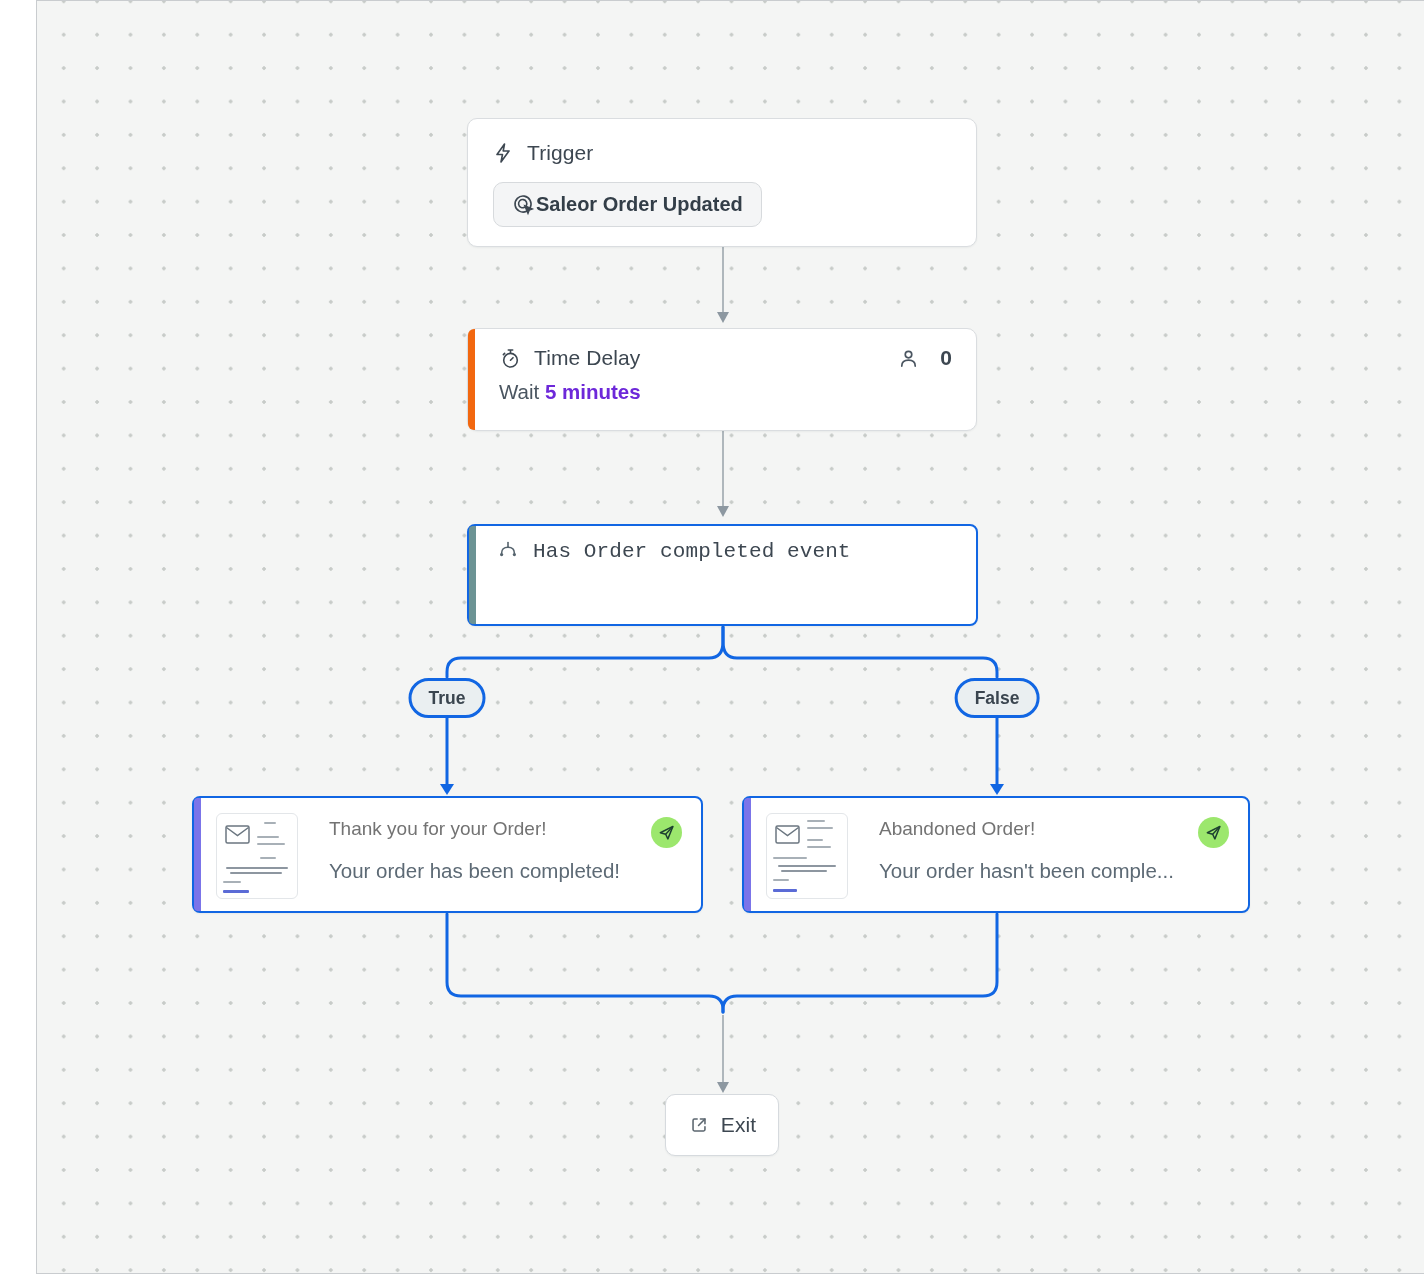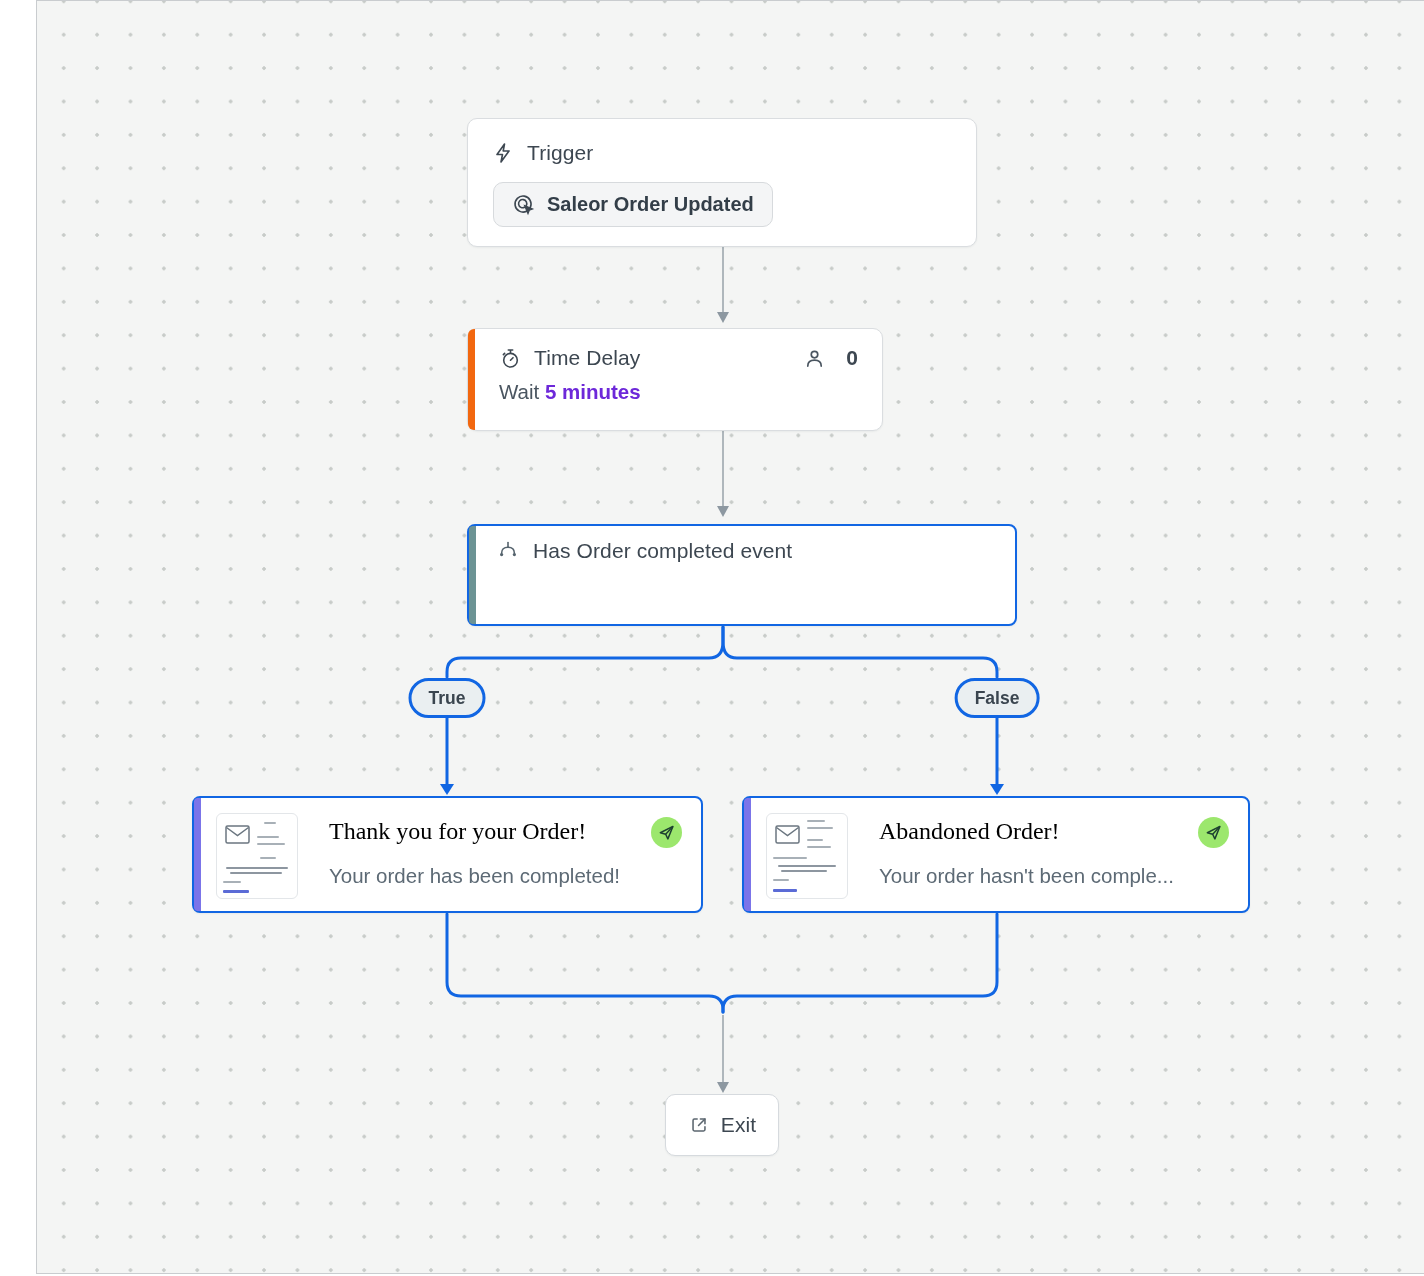--- a/index.html
+++ b/index.html
@@ -33,36 +33,36 @@
   .blue-card .stripe{border-radius:4px 0 0 4px;}
 
   .row{display:flex;align-items:center;}
   .title{font-size:21px;font-weight:500;color:#3d4751;letter-spacing:.1px;}
   .icon{display:inline-flex;align-items:center;justify-content:center;flex:none;}
 
   
   .trigger-node{left:430px;top:117px;width:510px;height:129px;}
   .trigger-node .head{padding:22px 0 0 24px;gap:13px;}
   .trig-btn{
-    display:inline-flex;align-items:center;gap:11px;
+    display:inline-flex;align-items:center;
     margin:17px 0 0 25px;height:45px;padding:0 18px;
     background:#f4f5f6;border:1.3px solid #d7dadd;border-radius:10px;
     font-family:inherit;font-size:20px;font-weight:700;color:#333e48;cursor:pointer;
   }
 
   
-  .delay-node{left:430px;top:327px;width:416px;height:103px;}
+  .delay-node{left:430px;top:327px;width:510px;height:103px;}
   .delay-node .head{padding:17px 24px 0 31px;gap:12px;}
   .delay-node .spacer{flex:1;}
   .count{font-size:21px;font-weight:700;color:#3d4751;margin-left:9px;}
   .wait-line{padding:10px 0 0 31px;font-size:20.5px;color:#4a5560;}
   .wait-line b{color:#6d28d9;font-weight:700;}
 
   
-  .branch-node{left:430px;top:523px;width:550px;height:102px;}
+  .branch-node{left:430px;top:523px;width:511px;height:102px;font-family:Liberation Mono, monospace;}
   .branch-node .head{padding:13px 0 0 27px;gap:13px;}
   .branch-sub{padding:7px 0 0 23px;font-size:20px;color:#6b7682;}
   .cond-link{
     margin-left:5px;
     text-decoration:underline dotted #2e7add;
     text-decoration-thickness:1.5px;text-underline-offset:5px;
   }
 
   
   .pill{
@@ -81,21 +81,21 @@
   .email-false-node{left:705px;width:508px;}
   .thumb{
     position:absolute;left:22px;top:15px;width:80px;height:84px;
     background:#fff;border:1px solid #e3e6e9;border-radius:6px;overflow:hidden;
   }
   .thumb .env{position:absolute;left:8px;top:11px;}
   .tl{position:absolute;height:2px;background:#a8b0b7;border-radius:1px;}
   .tl.dk{background:#8d96a0;}
   .tl.blue{background:#5b6bd6;height:3px;}
   .etext{position:absolute;left:135px;top:20px;right:60px;}
-  .etitle{font-size:24px;font-weight:500;color:#000000;white-space:nowrap;overflow:hidden;font-family:Liberation Serif, serif;}
+  .etitle{font-size:19px;font-weight:500;color:#737373;white-space:nowrap;overflow:hidden;}
   .esub{margin-top:19px;font-size:20.5px;color:#5d6a75;white-space:nowrap;overflow:hidden;}
   .badge{
     position:absolute;right:19px;top:19px;width:31px;height:31px;border-radius:50%;
     background:#9ce76d;display:flex;align-items:center;justify-content:center;
   }
 
   
   .exit-node{
     left:628px;top:1093px;width:114px;height:62px;
     border:1.3px solid #d6dade;border-radius:10px;

